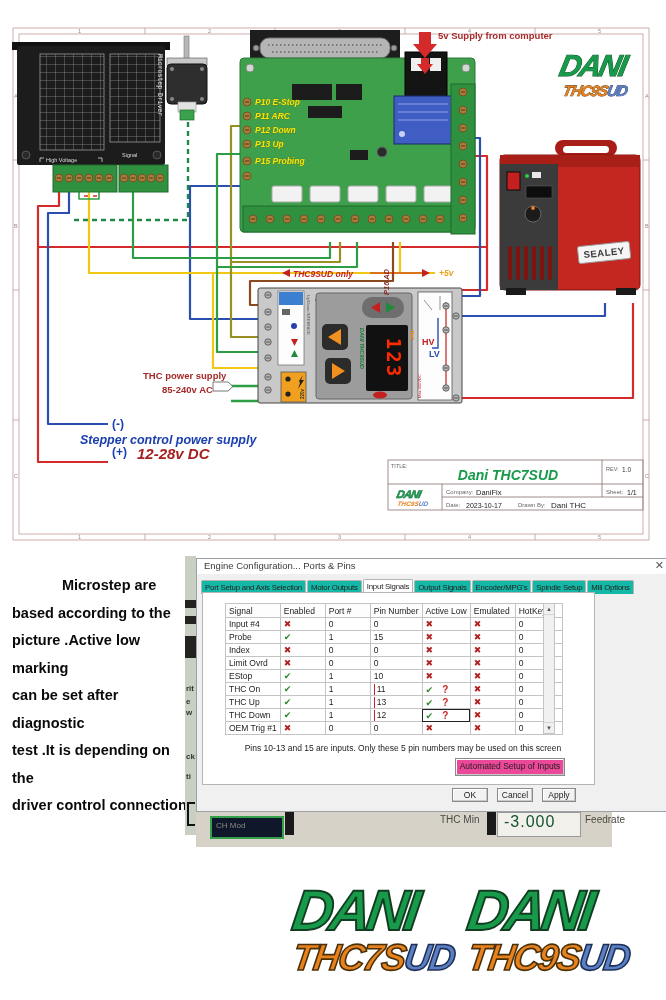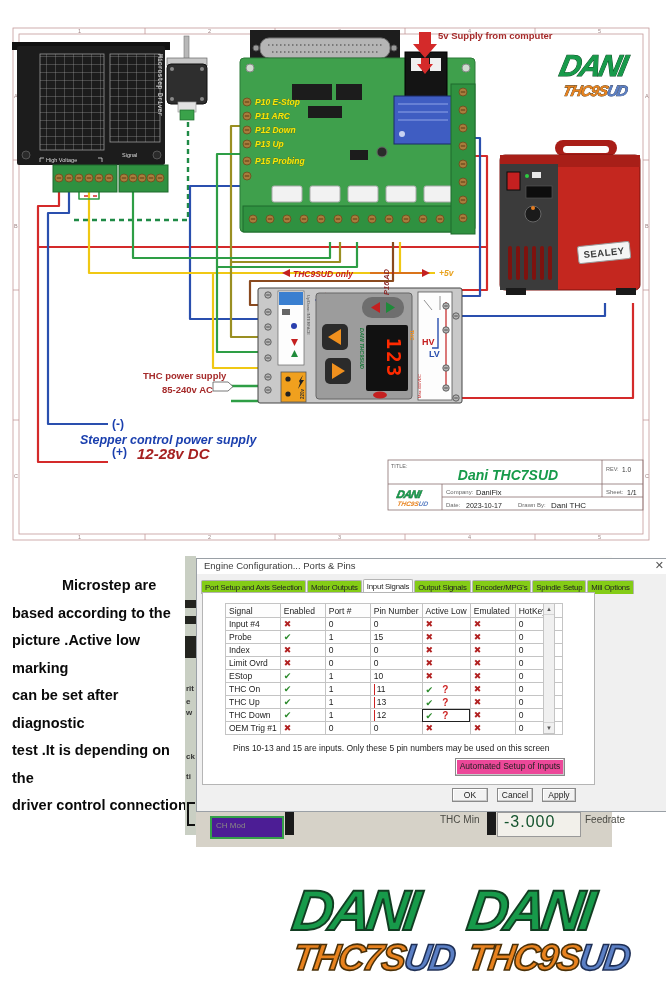--- a/index.html
+++ b/index.html
@@ -27,32 +27,32 @@
   .bg-right .blue{position:absolute;left:0;top:138px;width:12px;height:18px;background:#3a57c8;
                   color:#fff;font-size:9px;font-weight:bold;text-align:center;line-height:18px;}
   .bg-right .b3{position:absolute;left:0;top:204px;width:12px;height:7px;background:#3a3a2e;}
   .bg-bottom{position:absolute;left:11px;top:256px;width:416px;height:35px;background:#d6d2c8;
              font-family:"Liberation Sans",sans-serif;}
   .bg-bottom .blk{position:absolute;top:0;width:9px;height:23px;background:#1a1a1a;}
   .bg-bottom .lbl{position:absolute;top:2px;font-size:10px;color:#4a4a44;}
   .bg-bottom .valbox{position:absolute;left:301px;top:0px;width:82px;height:23px;background:#f2f0ea;
                      border:1px solid #999;}
   .bg-bottom .val{position:absolute;left:308px;top:1px;font-size:16px;color:#14532d;letter-spacing:1px;}
-  .greenbox{position:absolute;left:25px;top:260px;width:66px;height:19px;background:#4c1d95;
+  .greenbox{position:absolute;left:25px;top:260px;width:66px;height:19px;background:#0f172a;
             border:2px solid #35a04a;font-size:8px;color:#8a8a84;padding-left:4px;line-height:16px;}
 
   
   .dialog{position:absolute;left:11px;top:2px;width:475px;height:254px;background:#f0f0f0;
           border:1px solid #9aa0a6;box-sizing:border-box;font-family:"Liberation Sans",sans-serif;}
   .titlebar{position:absolute;left:0;top:0;width:100%;height:15px;background:#ffffff;}
   .titlebar .ttl{position:absolute;left:7px;top:1px;font-size:9.5px;color:#3c3c3c;}
   .titlebar .x{position:absolute;right:6px;top:0px;font-size:11px;color:#555;cursor:default;}
   .tabs{position:absolute;left:4px;top:17px;height:16px;white-space:nowrap;}
   .tab{display:inline-block;font-size:7.8px;letter-spacing:-0.2px;color:#222;
-       padding:2px 3px 2px 3px;border:1px solid #b5b5b5;border-bottom:none;background:#84cc16;
+       padding:2px 3px 2px 3px;border:1px solid #b5b5b5;border-bottom:none;background:#14b8a6;
        margin-right:1px;border-radius:2px 2px 0 0;}
   .tab.active{background:#ffffff;position:relative;top:-1px;padding-bottom:3px;}
   .page{position:absolute;left:5px;top:33px;width:393px;height:193px;background:#ffffff;
         border:1px solid #b5b5b5;box-sizing:border-box;}
   table.grid{position:absolute;left:22px;top:10px;border-collapse:collapse;table-layout:fixed;}
   table.grid th, table.grid td{border:1px solid #c4c4c4;font-size:8.5px;font-weight:normal;
         color:#222;text-align:left;padding:0 3px;height:12px;white-space:nowrap;overflow:hidden;}
   table.grid th{height:13px;background:#fdfdfd;}
   td.selcell{border:1.5px solid #555;}
   td.boxed{outline:1.5px solid #222;outline-offset:-1px;}
@@ -61,21 +61,21 @@
   .crx{color:#b22222;}
   .q{color:#cc2222;font-weight:bold;font-size:10px;margin-left:9px;}
   .pinmark{border-left:1.5px solid #cc2222;border-bottom:1.5px solid #cc2222;
            padding:0 12px 1px 2px;}
   .sb{position:absolute;left:340px;top:10px;width:12px;height:131px;background:#f0f0f0;
       border:1px solid #c4c4c4;box-sizing:border-box;}
   .sb .up,.sb .dn{position:absolute;left:0;width:100%;height:10px;text-align:center;
       font-size:6px;color:#555;line-height:10px;}
   .sb .up{top:0;border-bottom:1px solid #d5d5d5;}
   .sb .dn{bottom:0;border-top:1px solid #d5d5d5;}
-  .dlg-note{position:absolute;left:30px;top:150px;width:340px;font-size:8.5px;color:#222;}
+  .dlg-note{position:absolute;left:30px;top:150px;width:340px;font-size:8.5px;color:#222;text-align:center;}
   .autobtn{position:absolute;left:252px;top:165px;width:108px;height:16px;background:#ec4899;
            border:1px solid #8a8a8a;box-shadow:inset -1px -1px 0 #c9c9c9, inset 1px 1px 0 #ffffff;
            font-size:8.5px;text-align:center;line-height:15px;color:#222;}
   .btnrow .btn{position:absolute;top:229px;height:14px;background:#f2f2f2;
            border:1px solid #8a8a8a;box-shadow:inset -1px -1px 0 #c9c9c9, inset 1px 1px 0 #ffffff;
            font-size:8.5px;text-align:center;line-height:13px;color:#222;box-sizing:border-box;}
   .btn.ok{left:255px;width:36px;}
   .btn.cancel{left:300px;width:36px;}
   .btn.apply{left:345px;width:34px;}
 

